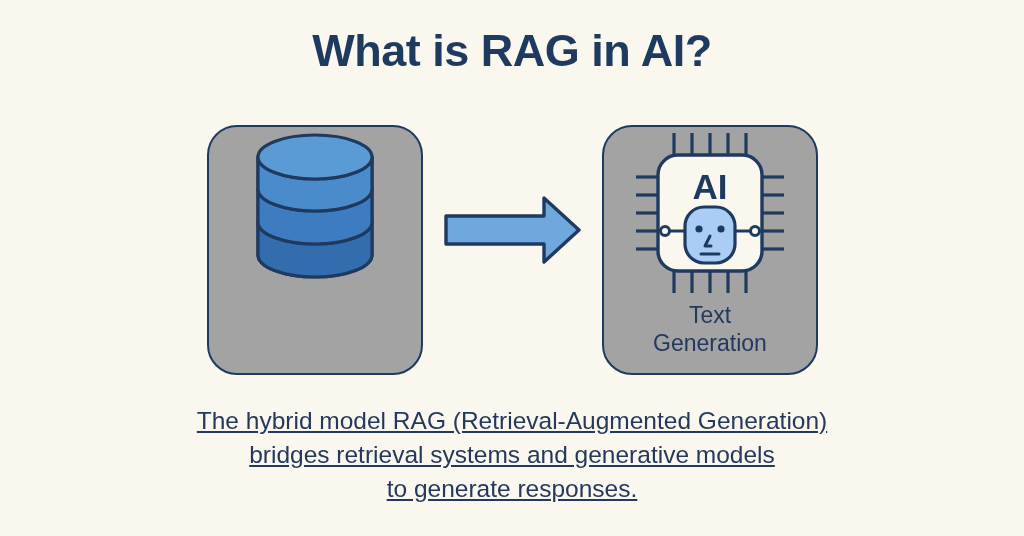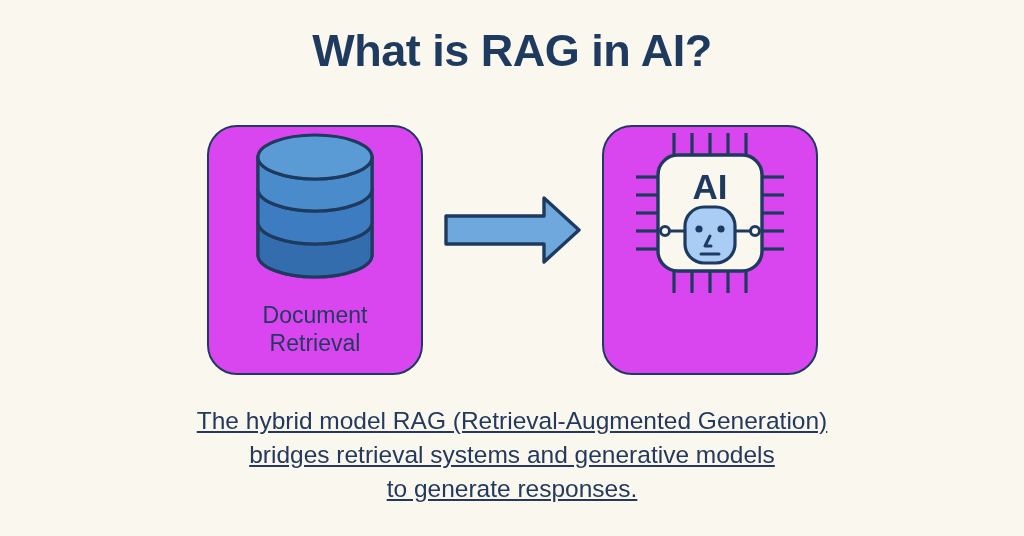--- a/index.html
+++ b/index.html
@@ -38,21 +38,21 @@
   }
 
   
   .card {
     position: absolute;
     top: 125px;
     width: 216px;
     height: 250px;
     border: 2px solid #1e3a5f;
     border-radius: 30px;
-    background: #d946ef;
+    background: #a3a3a3;
     box-sizing: border-box;
   }
   .card-left  { left: 207px; }
   .card-right { left: 602px; }
 
   .card-graphic {
     position: absolute;
     left: 0;
     top: 0;
     width: 100%;
@@ -117,22 +117,20 @@
 
           <path d="M13 62 L13 95 A57 22 0 0 0 127 95 L127 62 A57 22 0 0 1 13 62 Z" fill="#3d7cc0"></path>
 
           <path d="M13 30 L13 62 A57 22 0 0 0 127 62 L127 30 A57 22 0 0 1 13 30 Z" fill="#4a8bcc"></path>
 
           <ellipse cx="70" cy="30" rx="57" ry="22" fill="#5b9bd5"></ellipse>
         </g>
       </svg>
     </div>
 
-    <div class="card-label">Document
-Retrieval</div>
   </div>
 
   <div class="arrow">
     <svg width="145" height="76" viewBox="0 0 145 76" aria-hidden="true">
       <path d="M6 24 L104 24 L104 6 L139 38 L104 70 L104 52 L6 52 Z" fill="#6fa8dc" stroke="#1e3a5f" stroke-width="3.4" stroke-linejoin="round"></path>
     </svg>
   </div>
 
   <div class="card card-right">
 
@@ -180,19 +178,21 @@
 
         <circle cx="69" cy="102" r="3.6" fill="#1e3a5f"></circle>
         <circle cx="91" cy="102" r="3.6" fill="#1e3a5f"></circle>
 
         <path d="M80 109 L75 119 L81 119" fill="none" stroke="#1e3a5f" stroke-width="3" stroke-linecap="round" stroke-linejoin="round"></path>
 
         <line x1="71" y1="127" x2="89" y2="127" stroke="#1e3a5f" stroke-width="3" stroke-linecap="round"></line>
       </svg>
     </div>
 
+    <div class="card-label">Text
+Generation</div>
   </div>
 
   <div class="caption">The hybrid model RAG (Retrieval-Augmented Generation)
 bridges retrieval systems and generative models
 to generate responses.</div>
 
 </div>
 
 </body></html>

